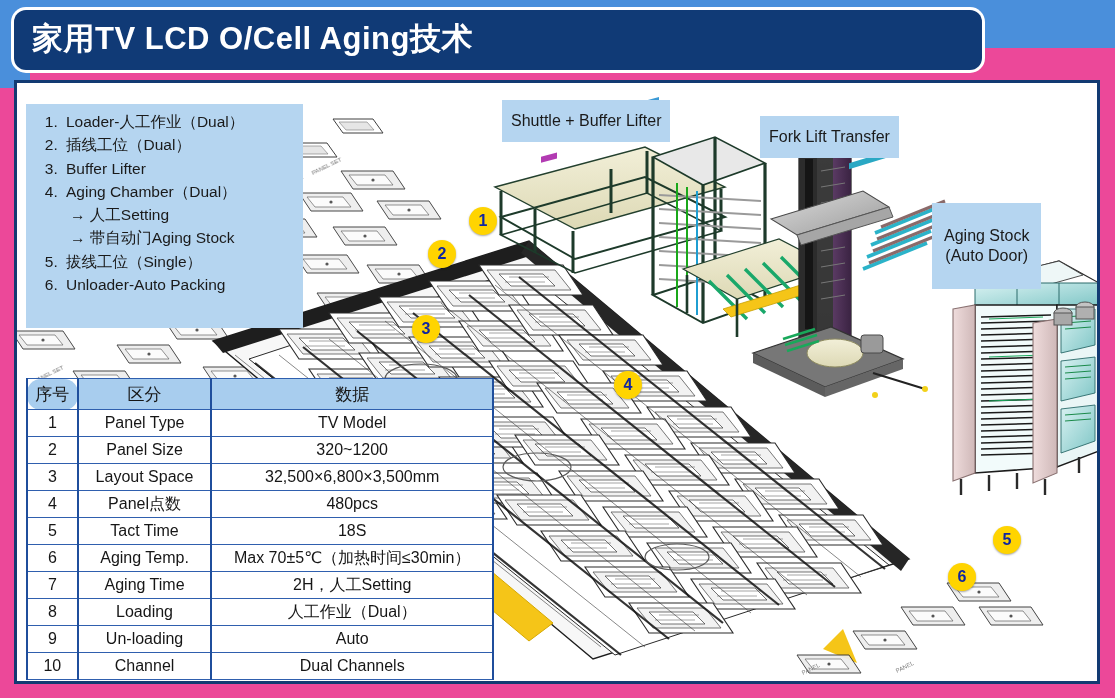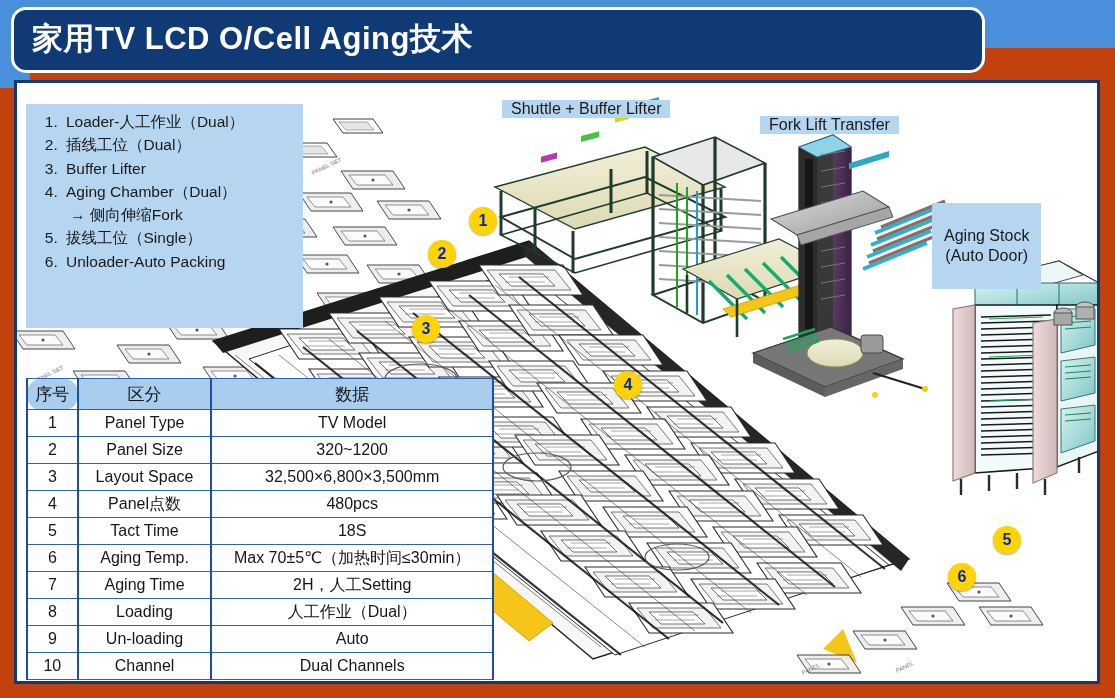--- a/index.html
+++ b/index.html
@@ -4,21 +4,21 @@
 <title>Aging Technology Slide</title>
 <style>
   html,body{margin:0;padding:0;}
   body{
     width:1115px;height:698px;
     background:#ffffff;
     font-family:"Liberation Sans","DejaVu Sans",sans-serif;
     overflow:hidden;
     position:relative;
   }
-  #slide{position:absolute;inset:0;background:#c2410c;overflow:hidden;}
+  #slide{position:absolute;inset:0;background:#ec4899;overflow:hidden;}
 
   
   .topband{
     position:absolute;left:0;top:0;width:1115px;height:48px;
     background:#4a8fdb;
   }
   .leftband{
     position:absolute;left:0;top:0;width:30px;height:88px;
     background:#4a8fdb;
   }
@@ -68,21 +68,21 @@
     margin-left:34px;
     white-space:nowrap;
   }
 
   
   .calloutlbl{
     position:absolute;
     background:#b5d5f0;
     color:#1a1a1a;
     font-size:16px;
-    padding:0 9px;
+    padding:12px 9px;
     white-space:nowrap;
     text-align:center;
     box-sizing:border-box;
   }
   #lbl-shuttle{left:502px;top:100px;}
   #lbl-fork{left:760px;top:116px;}
   #lbl-stock{left:932px;top:203px;line-height:20px;padding:23px 12px;}
 
   
   .marker{
@@ -602,21 +602,22 @@
   </svg>
   </div>
 
   <div class="bulletbox">
     <ol>
       <li>Loader-人工作业（Dual）</li>
       <li>插线工位（Dual）</li>
       <li>Buffer Lifter</li>
       <li>Aging Chamber（Dual）</li>
     </ol>
-    <div class="subline">→ 侧向伸缩Fork</div>
+    <div class="subline">→ 人工Setting</div>
+    <div class="subline">→ 带自动门Aging Stock</div>
     <ol start="5">
       <li>拔线工位（Single）</li>
       <li>Unloader-Auto Packing</li>
     </ol>
   </div>
 
   <div class="calloutlbl" id="lbl-shuttle">Shuttle + Buffer Lifter</div>
   <div class="calloutlbl" id="lbl-fork">Fork Lift Transfer</div>
   <div class="calloutlbl" id="lbl-stock">
     <div>Aging Stock</div>

